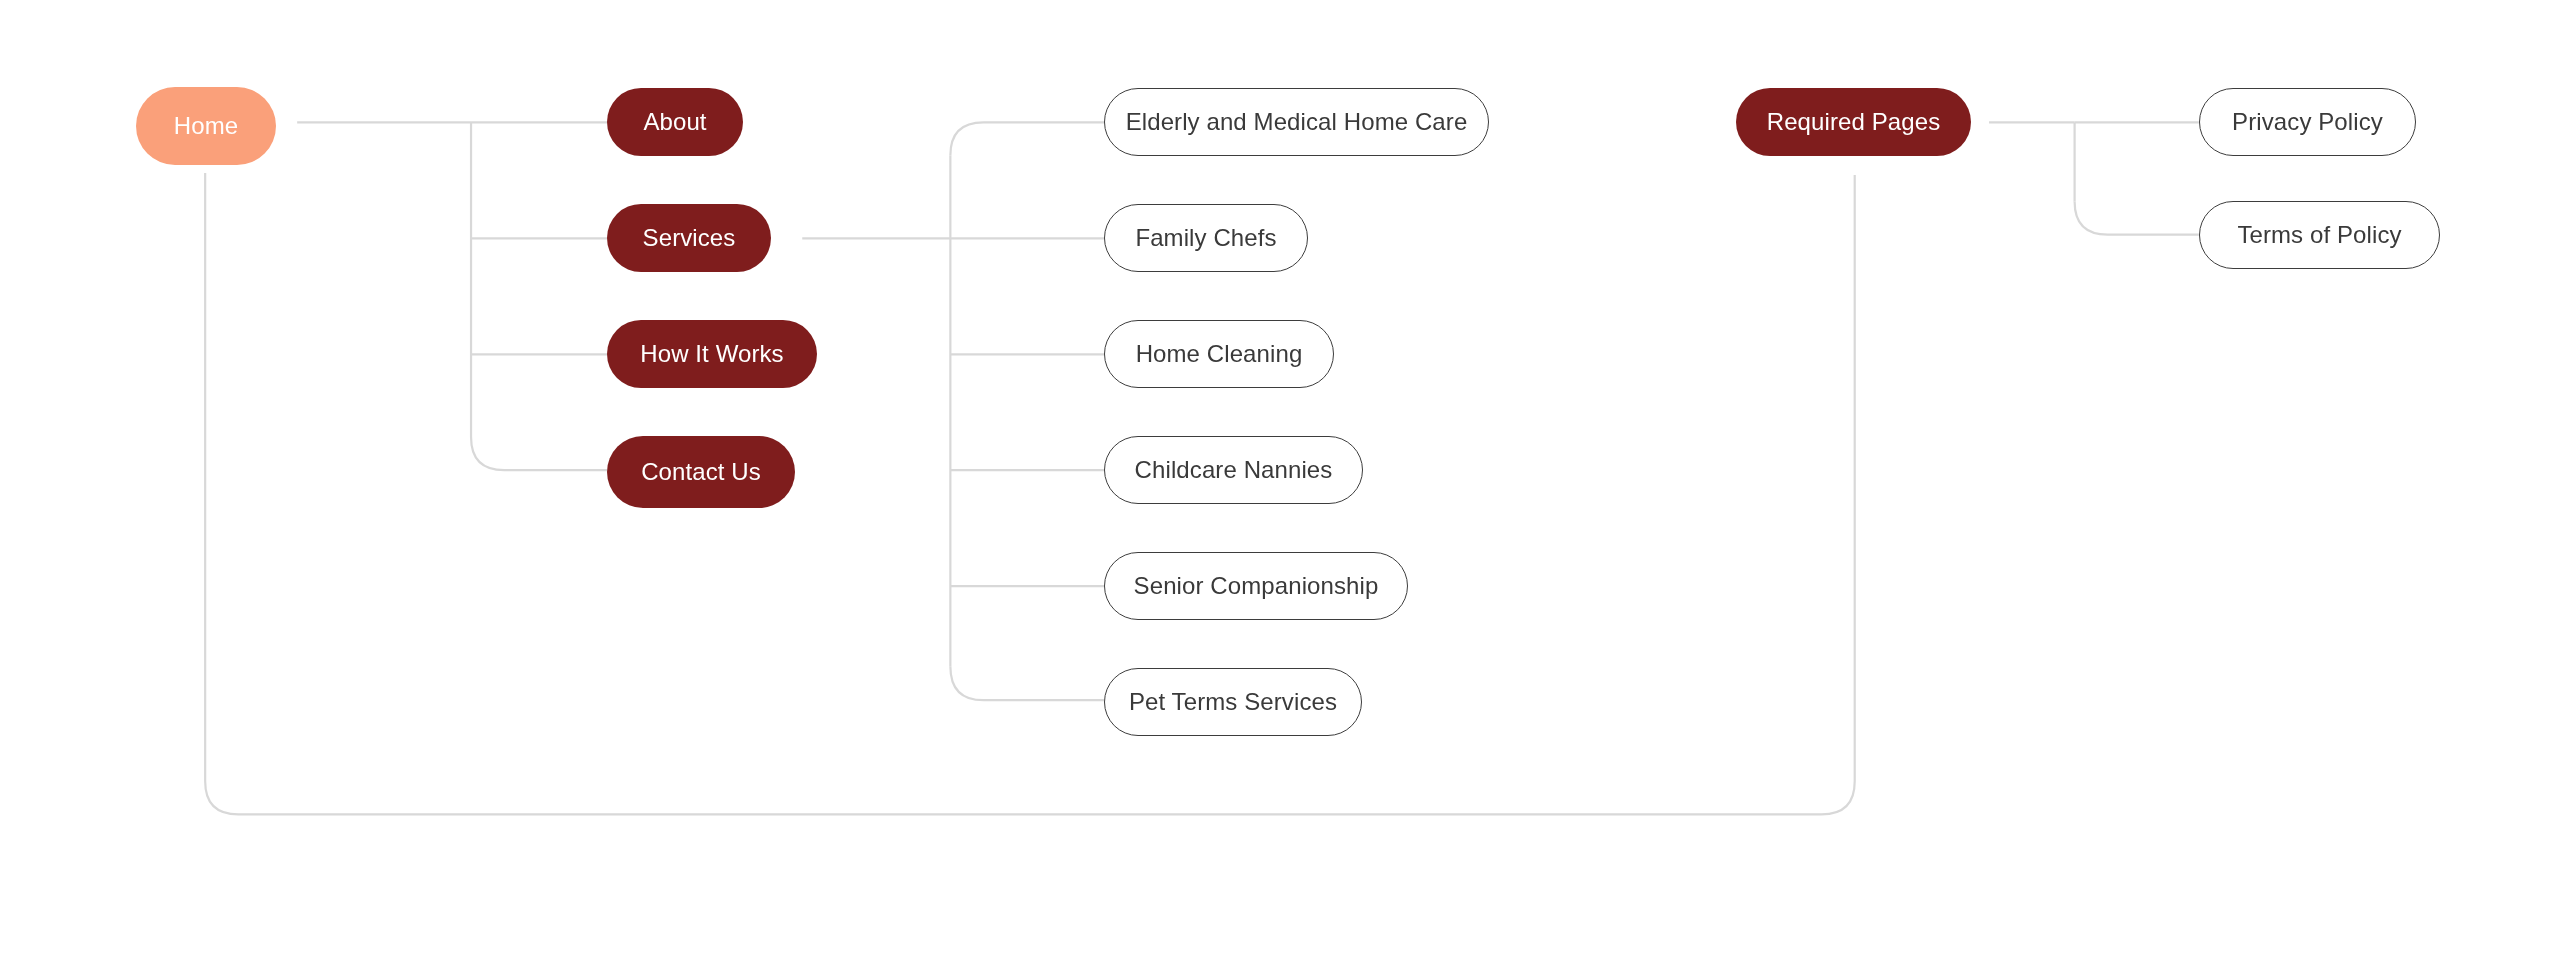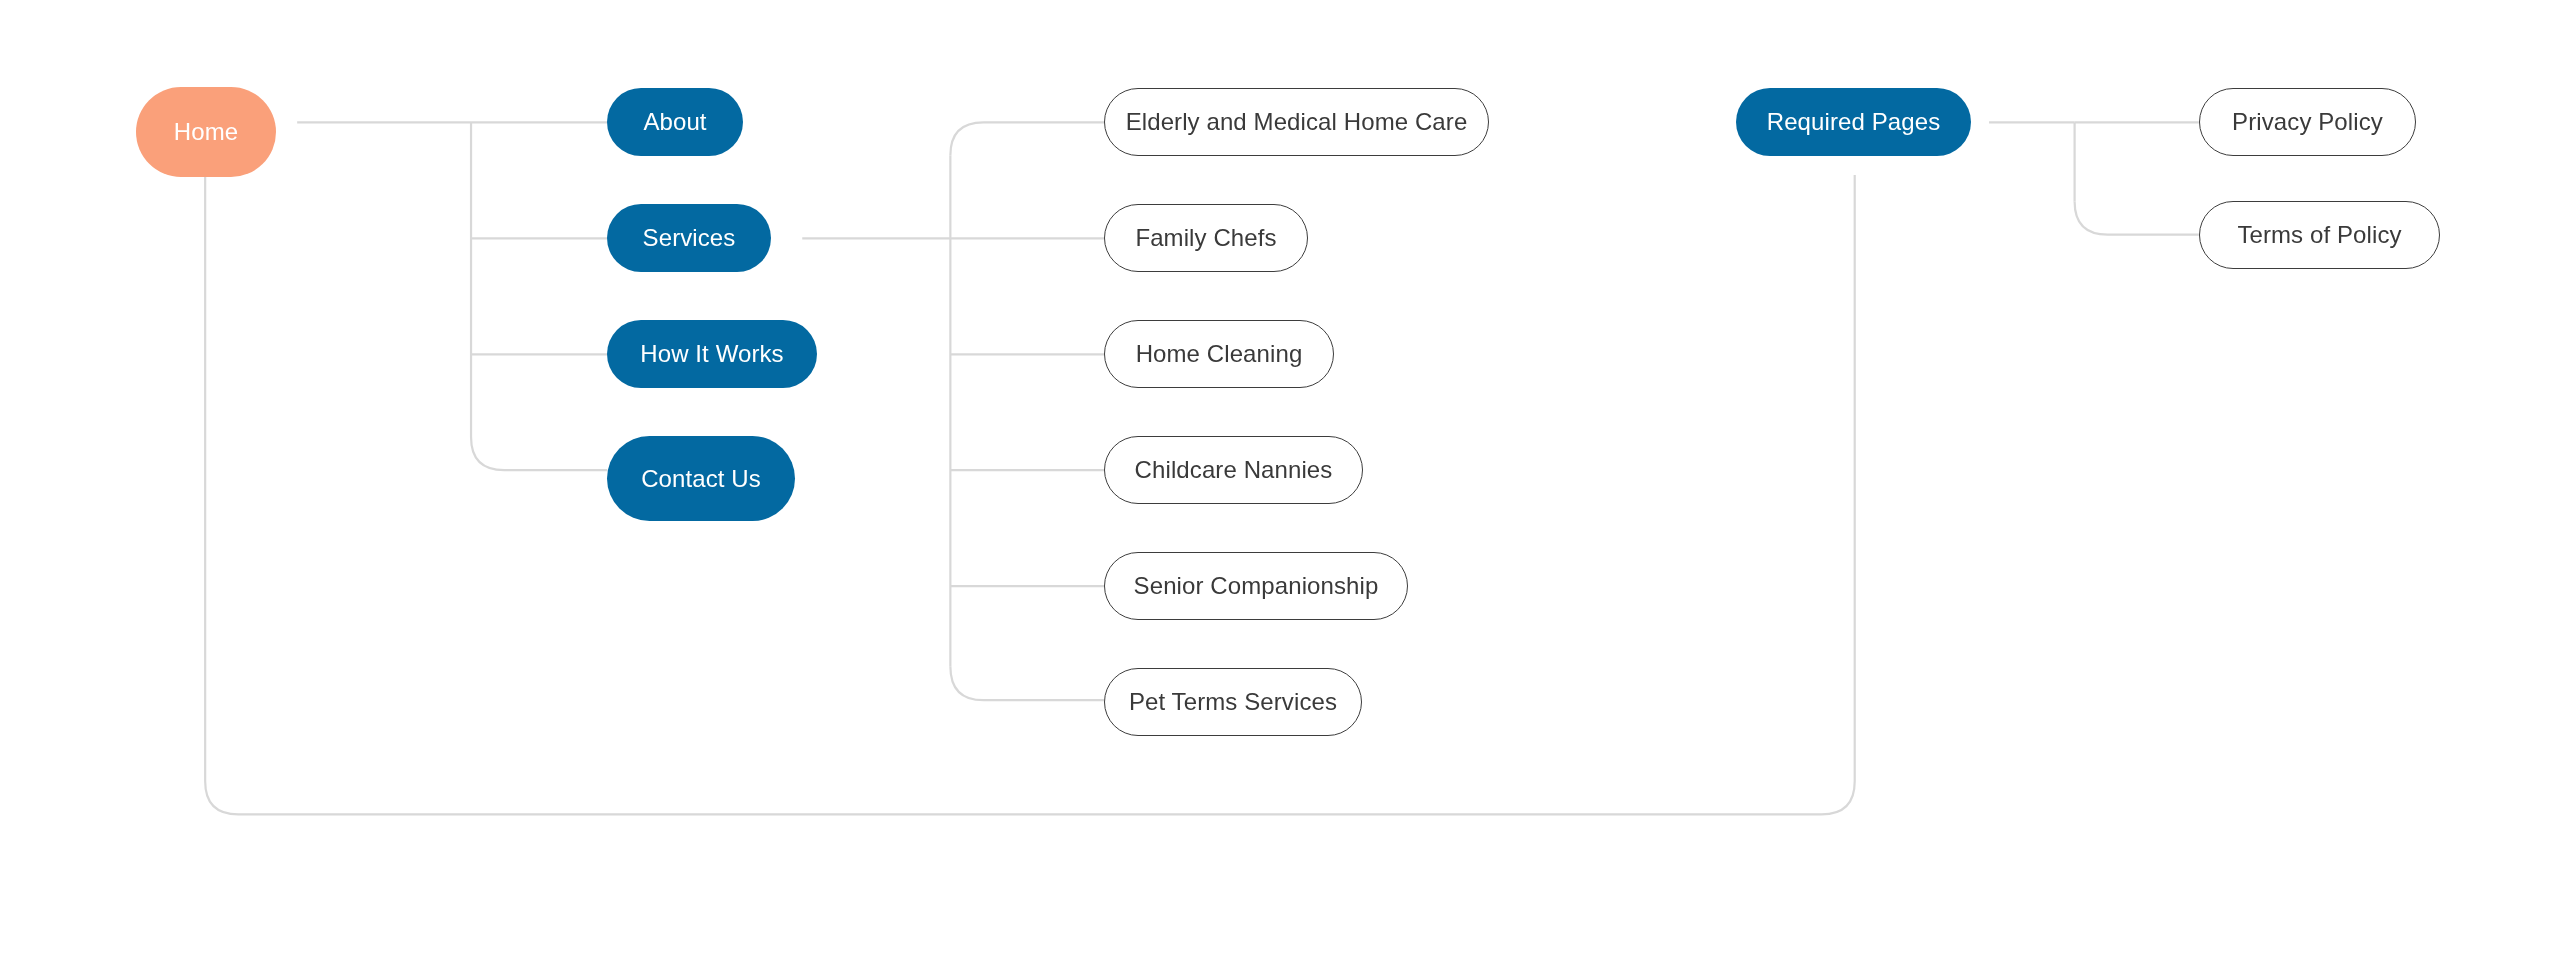--- a/index.html
+++ b/index.html
@@ -34,21 +34,21 @@
     letter-spacing: 0.1px;
     line-height: 1;
     user-select: none;
   }
   .node.root {
     background: #FAA07A;
     color: #FFFFFF;
     border: none;
   }
   .node.section {
-    background: #0369a1;
+    background: #7f1d1d;
     color: #FFFFFF;
     border: none;
   }
   .node.leaf {
     background: #FFFFFF;
     color: #3A3A3A;
     border: 1.5px solid #3D3D3D;
     text-align: right;
   }
   .node .label {
@@ -83,37 +83,37 @@
       <path d="M 223 188 L 223 849 Q 223 885 259 885 L 1980 885
                Q 2016 885 2016 849 L 2016 190"></path>
 
       <path d="M 2162 133 L 2255 133"></path>
       <path d="M 2255 133 L 2255 219"></path>
       <path d="M 2255 133 L 2390 133"></path>
       <path d="M 2255 219 Q 2255 255 2291 255 L 2390 255"></path>
     </g>
   </svg>
 
-  <div class="node root" style="left:136px; top:87px; width:140px; height:90px;">
+  <div class="node root" style="left:136px; top:87px; width:140px; height:78px;">
     <span class="label">Home</span>
   </div>
 
   <div class="node section" style="left:607px; top:88px; width:136px; height:68px;">
     <span class="label">About</span>
   </div>
 
   <div class="node section" style="left:607px; top:204px; width:164px; height:68px;">
     <span class="label">Services</span>
   </div>
 
   <div class="node section" style="left:607px; top:320px; width:210px; height:68px;">
     <span class="label">How It Works</span>
   </div>
 
-  <div class="node section" style="left:607px; top:436px; width:188px; height:85px;text-align:right;">
+  <div class="node section" style="left:607px; top:436px; width:188px; height:72px;text-align:right;">
     <span class="label">Contact Us</span>
   </div>
 
   <div class="node leaf" style="left:1104px; top:88px; width:385px; height:68px;">
     <span class="label">Elderly and Medical Home Care</span>
   </div>
 
   <div class="node leaf" style="left:1104px; top:204px; width:204px; height:68px;">
     <span class="label">Family Chefs</span>
   </div>

